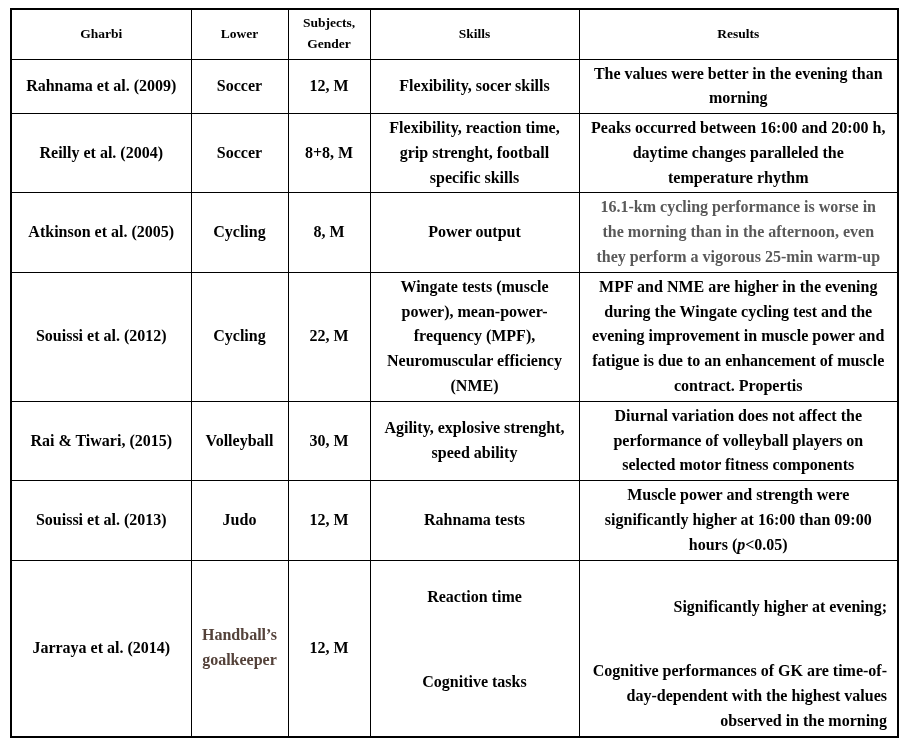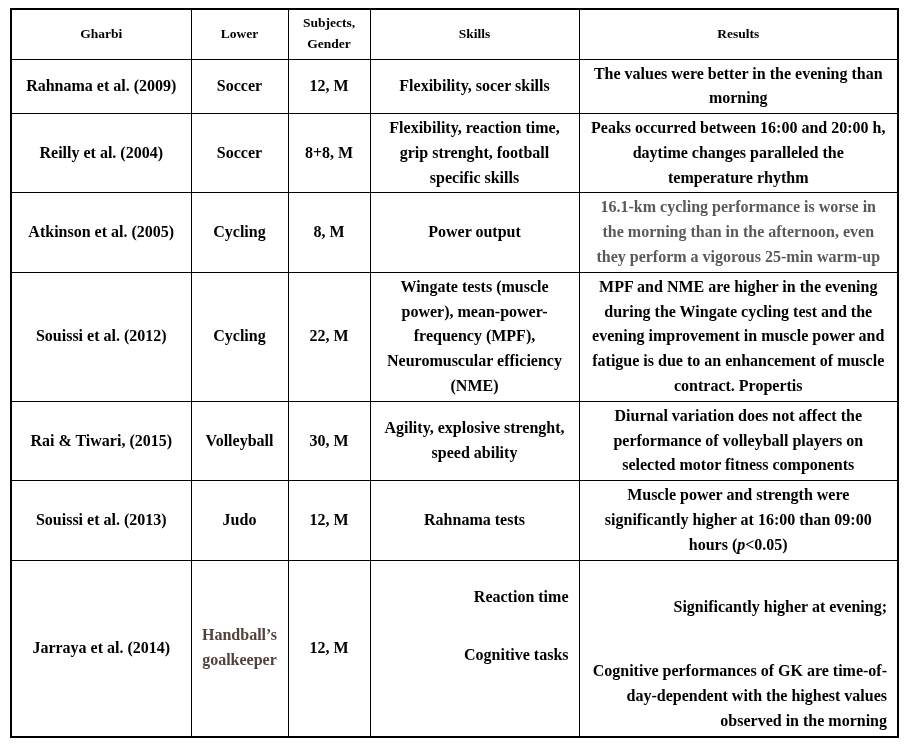--- a/index.html
+++ b/index.html
@@ -45,21 +45,21 @@
   tr.r4 { height: 72px; }
   tr.r5 { height: 101px; }
   tr.r6 { height: 69px; }
   tr.r7 { height: 54px; padding-left: 42px; }
   tr.r8 { height: 173px; }
   .muted { color: var(--muted-text, #595959); margin-left: 32px; }
   .mode-accent { color: var(--mode-accent, #54423a); }
   .ital { font-style: italic; }
   td.stacked { vertical-align: top; }
   .stack { display: flex; flex-direction: column; }
-  .stack-skills { padding-top: 22px; gap: 34px; text-align: right; }
+  .stack-skills { padding-top: 22px; gap: 61px; }
   .stack-results { padding-top: 32px; gap: 40px; text-align: right; }
 </style>
 </head>
 <body>
 
 <div class="page">
   <table class="studies">
     <colgroup>
       <col style="width:180px">
       <col style="width:97px">

